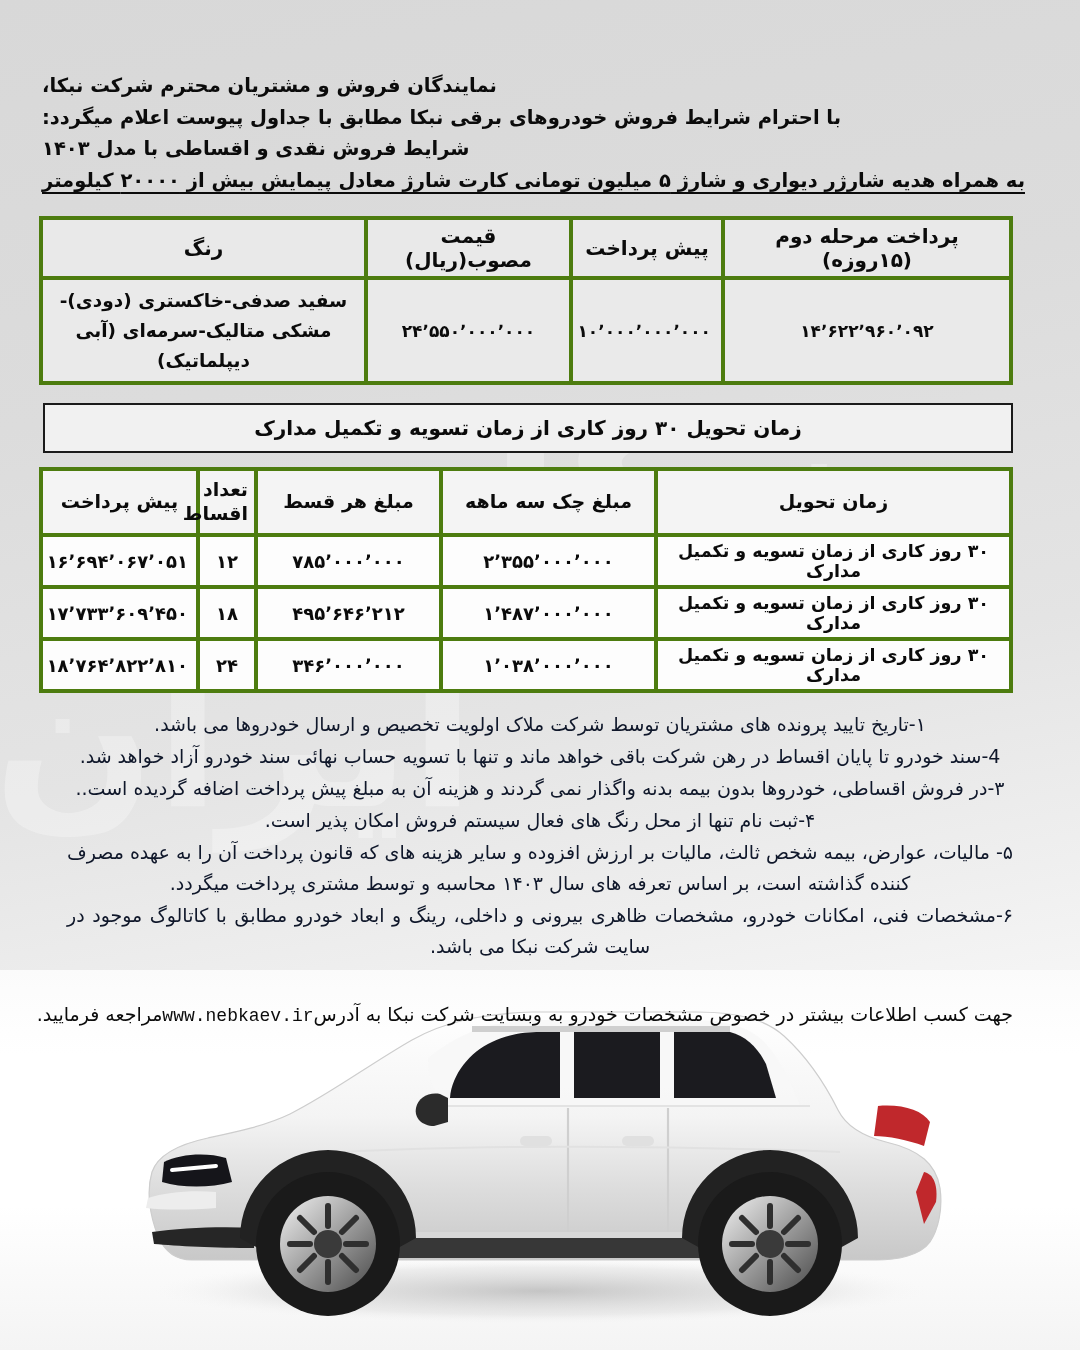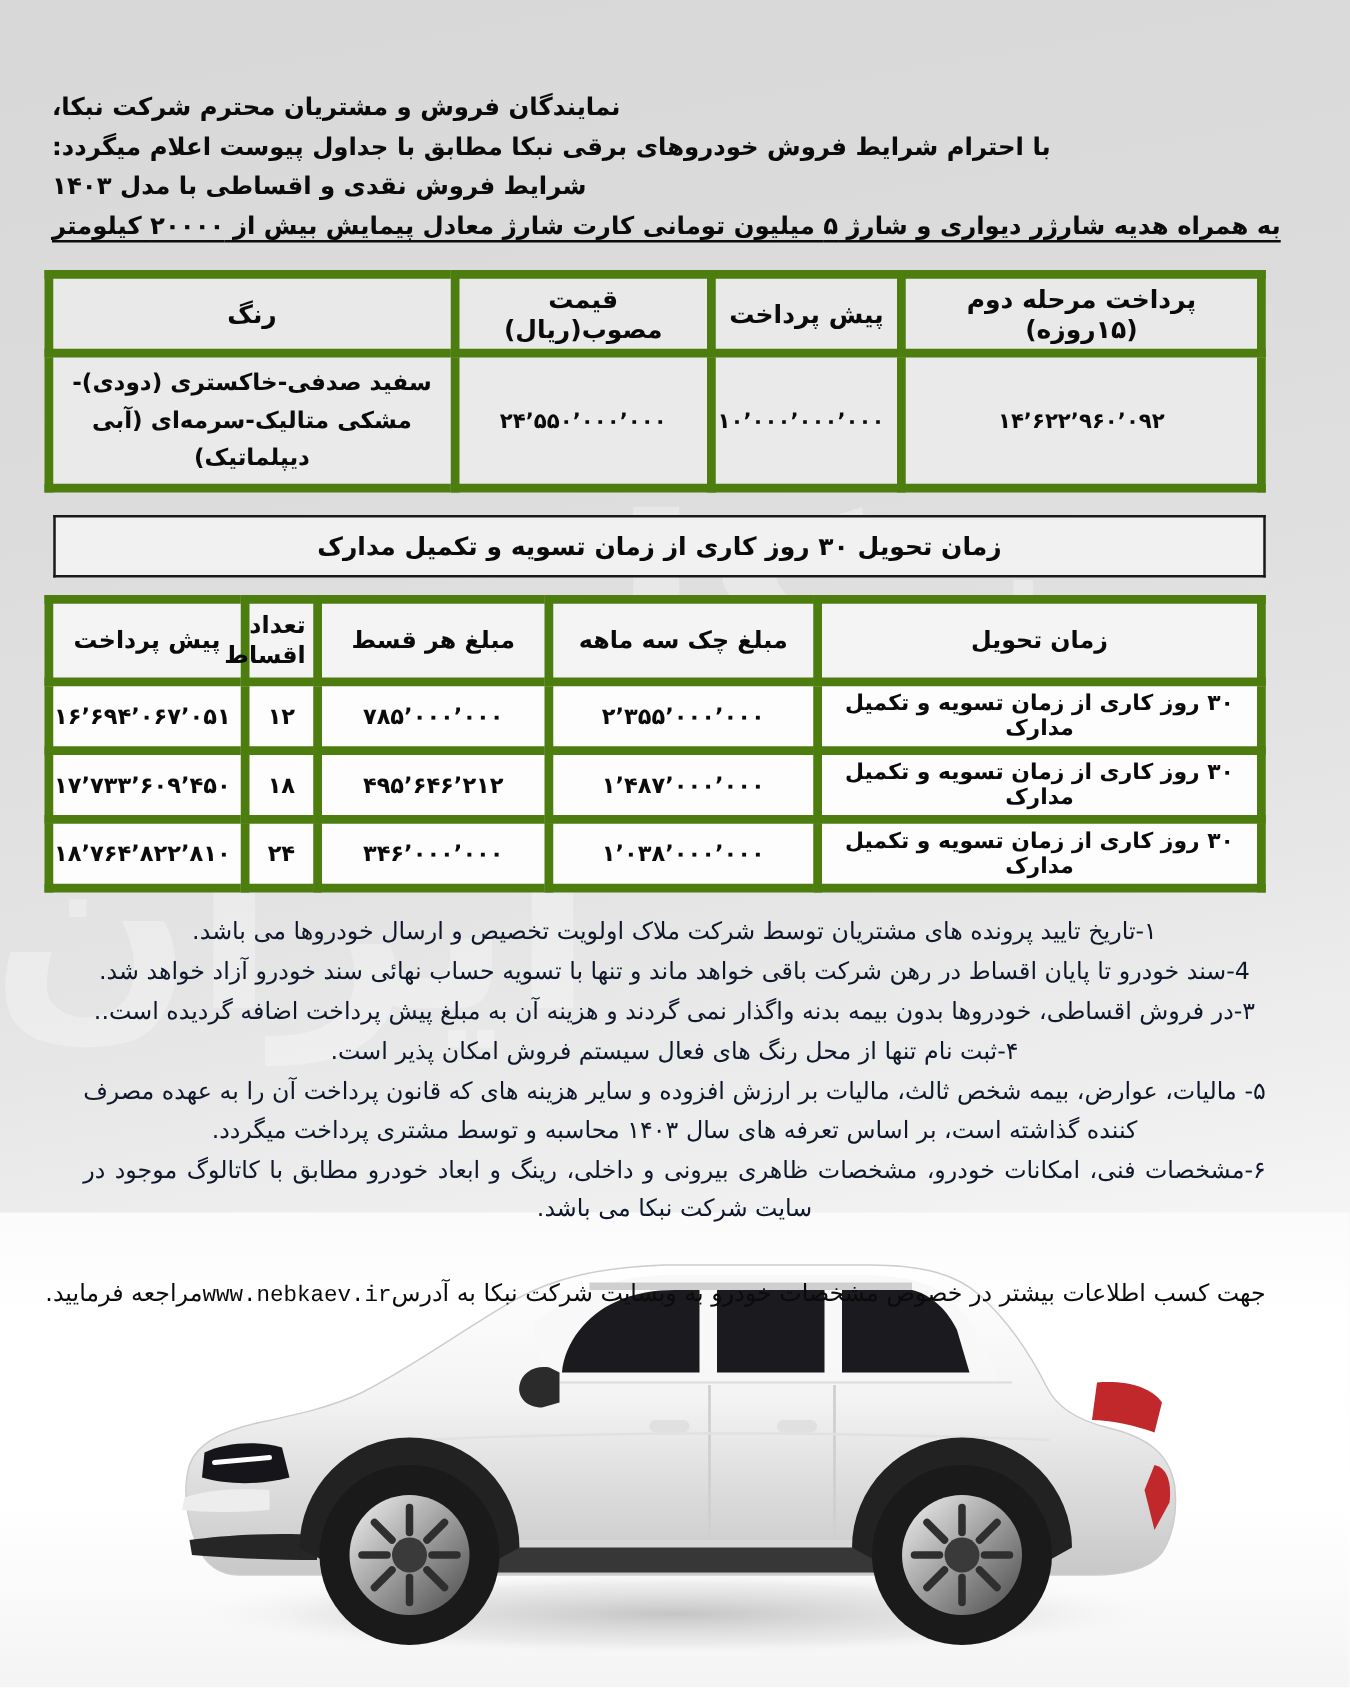--- a/index.html
+++ b/index.html
@@ -71,21 +71,21 @@
   
   .tbl-wrap { padding: 0 55px; margin-top: 14px; }
 
   table.t {
     width: 970px;
     border-collapse: collapse;
     table-layout: fixed;
     background: transparent;
   }
   table.t td, table.t th {
-    border: 7px solid #4d7c0f;
+    border: 4px solid #4d7c0f;
     text-align: center;
     vertical-align: middle;
     font-weight: 700;
     color: #0b0b0b;
   }
 
   
   table.price th {
     background: #e9e9e9;
     font-size: 20px;

